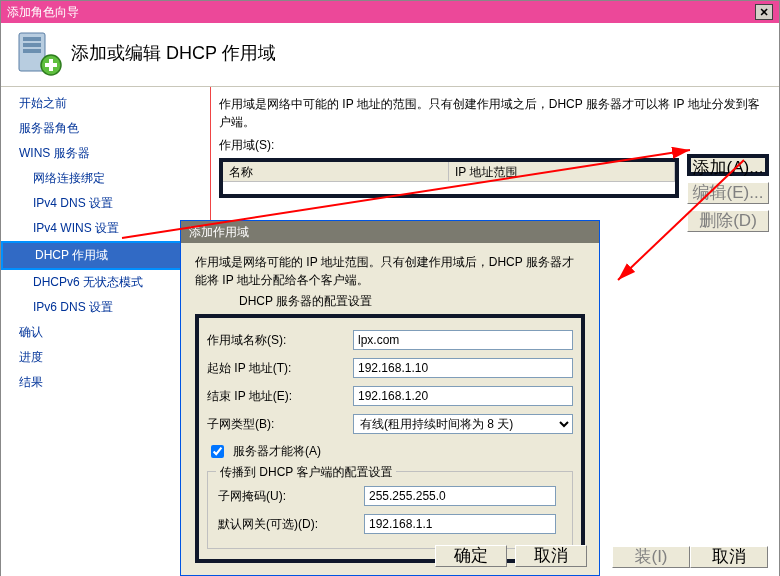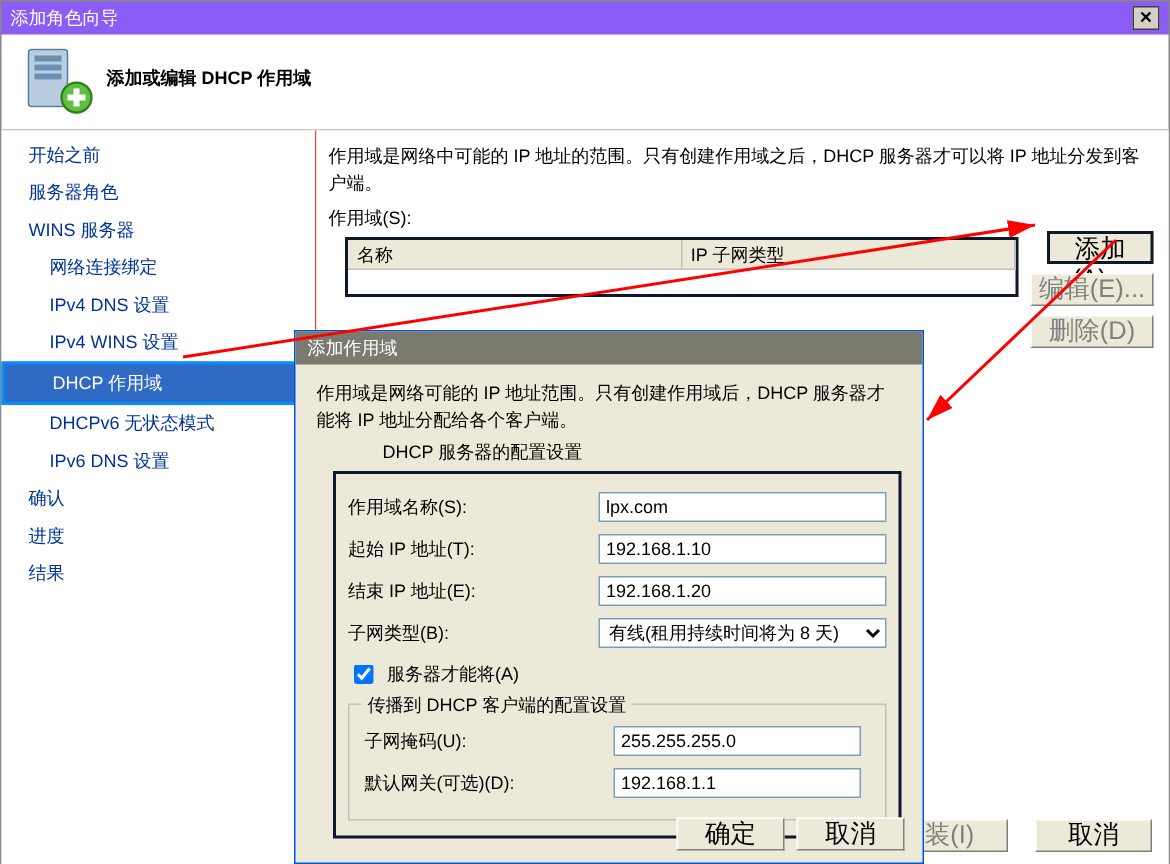--- a/index.html
+++ b/index.html
@@ -1,55 +1,55 @@
 <!DOCTYPE html>
 <html><head>
 <meta charset="utf-8">
 <style>
   * { box-sizing: border-box; font-family: "Microsoft YaHei", "SimSun", Tahoma, sans-serif; }
   body { margin:0; background:#808080; width:780px; height:576px; overflow:hidden; font-size:12px; color:#000; }
   .main-window { left:0; top:0; width:780px; height:576px; border:1px solid #888; }
-  .titlebar { background:#8b5cf6; color:#fff; height:22px; line-height:22px; padding:0 6px; display:flex; justify-content:space-between; align-items:center; }
+  .titlebar { background:#ec4899; color:#fff; height:22px; line-height:22px; padding:0 6px; display:flex; justify-content:space-between; align-items:center; }
   .titlebar .close { width:18px; height:16px; background:#d4d0c8; color:#000; text-align:center; line-height:14px; font-weight:bold; border:1px solid #404040; font-size:11px; }
   .header { display:flex; align-items:center; padding:8px 14px 12px 14px; border-bottom:1px solid #c9c7ba; background:#fff; height:64px; }
   .header .icon-wrap { width:48px; height:48px; position:relative; margin-right:8px; }
-  .header h1 { font-size:12px; font-weight:bold; margin:0; }
+  .header h1 { font-size:18px; font-weight:normal; margin:0; }
   .body { display:flex; height:490px; background:#fff; }
   .sidebar { width:210px; background:#fff; padding-top:4px; border-right:1px solid #ef4444; }
   .sidebar .item { padding:4px 6px 4px 18px; color:#003399; cursor:default; }
   .sidebar .item.top { padding-left:18px; }
   .sidebar .item.sub { padding-left:32px; }
   .sidebar .item.sel { background:#316ac5; color:#fff; }
   .content { flex:1; padding:8px 10px 8px 8px; position:relative; background:#fff; }
   .desc { line-height:1.5; }
   .listhdr { border:1px solid #7f9db9; margin-top:4px; height:40px; background:#fff; }
   .listhdr-row { display:flex; background:#ece9d8; border-bottom:1px solid #c0c0c0; height:20px; }
   .listhdr-cell { border-right:1px solid #c0c0c0; padding:2px 6px; font-size:12px; }
   .btncol { position:absolute; right:10px; top:42px; width:82px; display:flex; flex-direction:column; gap:6px; }
   .btn { height:22px; background:#ece9d8; border:1px solid #808080; border-top-color:#fff; border-left-color:#fff; font-size:17px; text-align:center; line-height:20px; }
   .btn.dis { color:#808080; }
-  .hl-red { border:2px solid #0f172a;margin-left:11px; }
+  .hl-red { border:4px solid #0f172a; }
   .hl-blue { border:2px solid #0090ff; }
 
-  .dialog { position:absolute; left:196px; top:220px; width:420px; height:356px; background:#ece9d8; border:1px solid #0054e3; }
+  .dialog { position:absolute; left:180px; top:220px; width:420px; height:356px; background:#ece9d8; border:1px solid #0054e3; }
   .dlg-title { background:#7b7a6f; color:#fff; height:22px; line-height:22px; padding:0 8px; font-size:12px; }
   .dlg-body { padding:10px 14px; }
   .dlg-desc { line-height:1.5; margin-bottom:4px; }
   .dlg-group-label { margin:4px 0 4px 44px; }
-  .field-row { display:flex; align-items:center; margin:8px 0;gap:21px; }
+  .field-row { display:flex; align-items:center; margin:8px 0; }
   .field-row .lbl { width:146px; }
   .field-row .inp { flex:1; height:20px; border:1px solid #7f9db9; background:#fff; padding:1px 4px; font-size:12px; }
   .field-row select.inp { padding:0 2px; }
   .chk-row { margin:6px 0 10px 0; display:flex; align-items:center; gap:6px; }
   .fieldset { border:1px solid #c0c0c0; padding:6px 16px 6px 10px; margin-top:6px; position:relative; }
   .fieldset .legend { position:absolute; top:-8px; left:8px; background:#ece9d8; padding:0 4px; font-size:12px; }
   .dlg-buttons { position:absolute; right:12px; bottom:8px; display:flex; gap:8px;justify-content:space-between; }
   .dlg-buttons .btn { width:72px; }
 
-  .bottom-buttons { position:absolute; right:12px; bottom:8px; display:flex; gap:18px; }
+  .bottom-buttons { position:absolute; right:12px; bottom:8px; display:flex; gap:0; }
   .bottom-buttons .btn { width:78px; }
 
   svg.arrow { position:absolute; left:0; top:0; pointer-events:none; }
 </style>
 </head>
 <body>
 
 <div class="main-window">
   <div class="titlebar">
     <span>添加角色向导</span>
@@ -88,21 +88,21 @@
     </div>
 
     <div class="content">
       <div class="desc">作用域是网络中可能的 IP 地址的范围。只有创建作用域之后，DHCP 服务器才可以将 IP 地址分发到客户端。</div>
       <div style="margin-top:6px;">作用域(S):</div>
 
       <div style="display:flex; gap:8px;">
         <div class="listhdr hl-red" style="flex:1;">
           <div class="listhdr-row">
             <div class="listhdr-cell" style="width:50%;">名称</div>
-            <div class="listhdr-cell" style="flex:1;">IP 子网类型</div>
+            <div class="listhdr-cell" style="flex:1;">IP 地址范围</div>
           </div>
         </div>
         <div class="btncol" style="position:static;">
           <div class="btn hl-red">添加(A)...</div>
           <div class="btn dis">编辑(E)...</div>
           <div class="btn dis">删除(D)</div>
         </div>
       </div>
     </div>
   </div>

